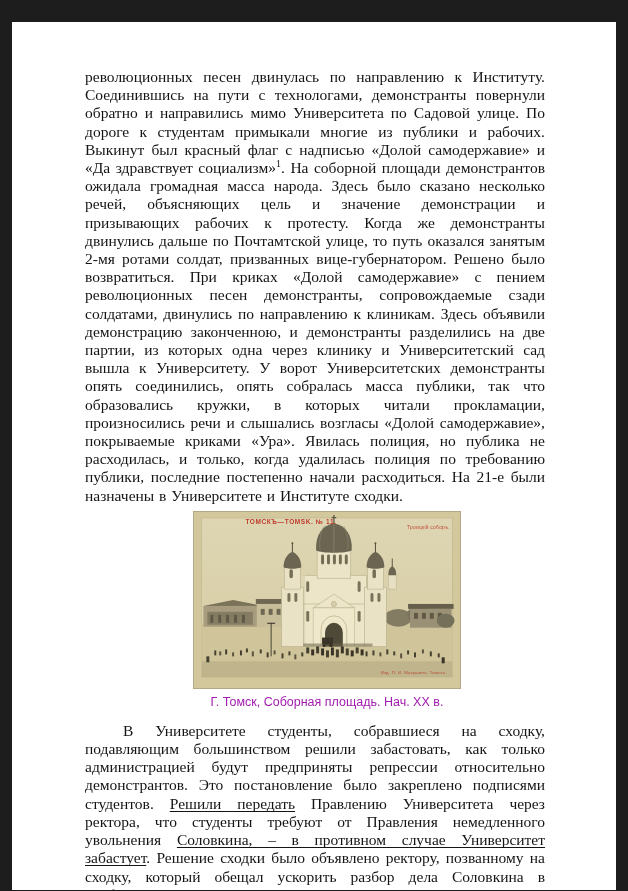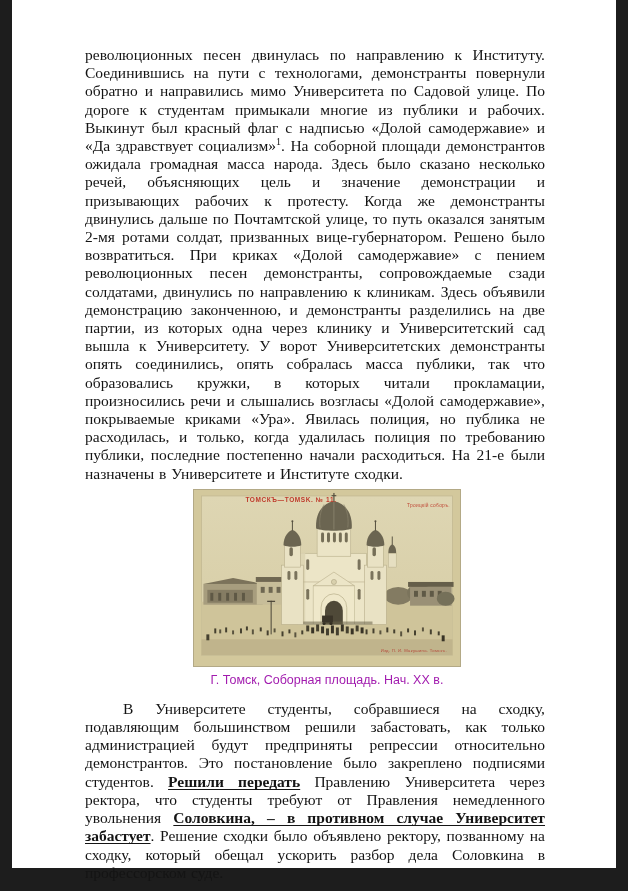--- a/index.html
+++ b/index.html
@@ -2,33 +2,33 @@
 <html lang="ru"><head>
 <meta charset="utf-8">
 <style>
   html,body{margin:0;padding:0;}
   body{
     width:628px;height:891px;position:relative;overflow:hidden;
     background:#1d1d1d;
     font-family:"Liberation Serif","DejaVu Serif",serif;
   }
   .paper{
-    position:absolute;left:12px;top:0;width:604px;height:868px;
+    position:absolute;left:12px;top:22px;width:604px;height:868px;
     background:#ffffff;
   }
   .textblock{
     position:absolute;left:73px;top:46px;width:460px;color:#141414;
   }
   p.body-par{
     margin:0;font-size:15.5px;line-height:18.2px;text-align:justify;
     word-spacing:1px;
   }
   p.body-par.indent{text-indent:38px;margin-top:12px;}
   sup{font-size:10px;line-height:0;vertical-align:super;}
-  u{text-underline-offset:2px;text-decoration-thickness:1px;text-decoration-skip-ink:none;font-weight:bold;}
+  u{text-underline-offset:2px;text-decoration-thickness:1px;text-decoration-skip-ink:none;}
 
   figure.photo-fig{margin:6px 0 0 0;padding:0;}
   .postcard{
     position:relative;width:268px;height:178px;margin-left:108px;
     background:#d3c89c;border:1px solid #b3a986;box-sizing:border-box;
   }
   .postcard svg{position:absolute;left:0;top:0;width:100%;height:100%;display:block;}
   .pc-title{
     position:absolute;top:6px;left:40px;width:114px;text-align:center;
     font-family:"Liberation Sans","DejaVu Sans",sans-serif;

